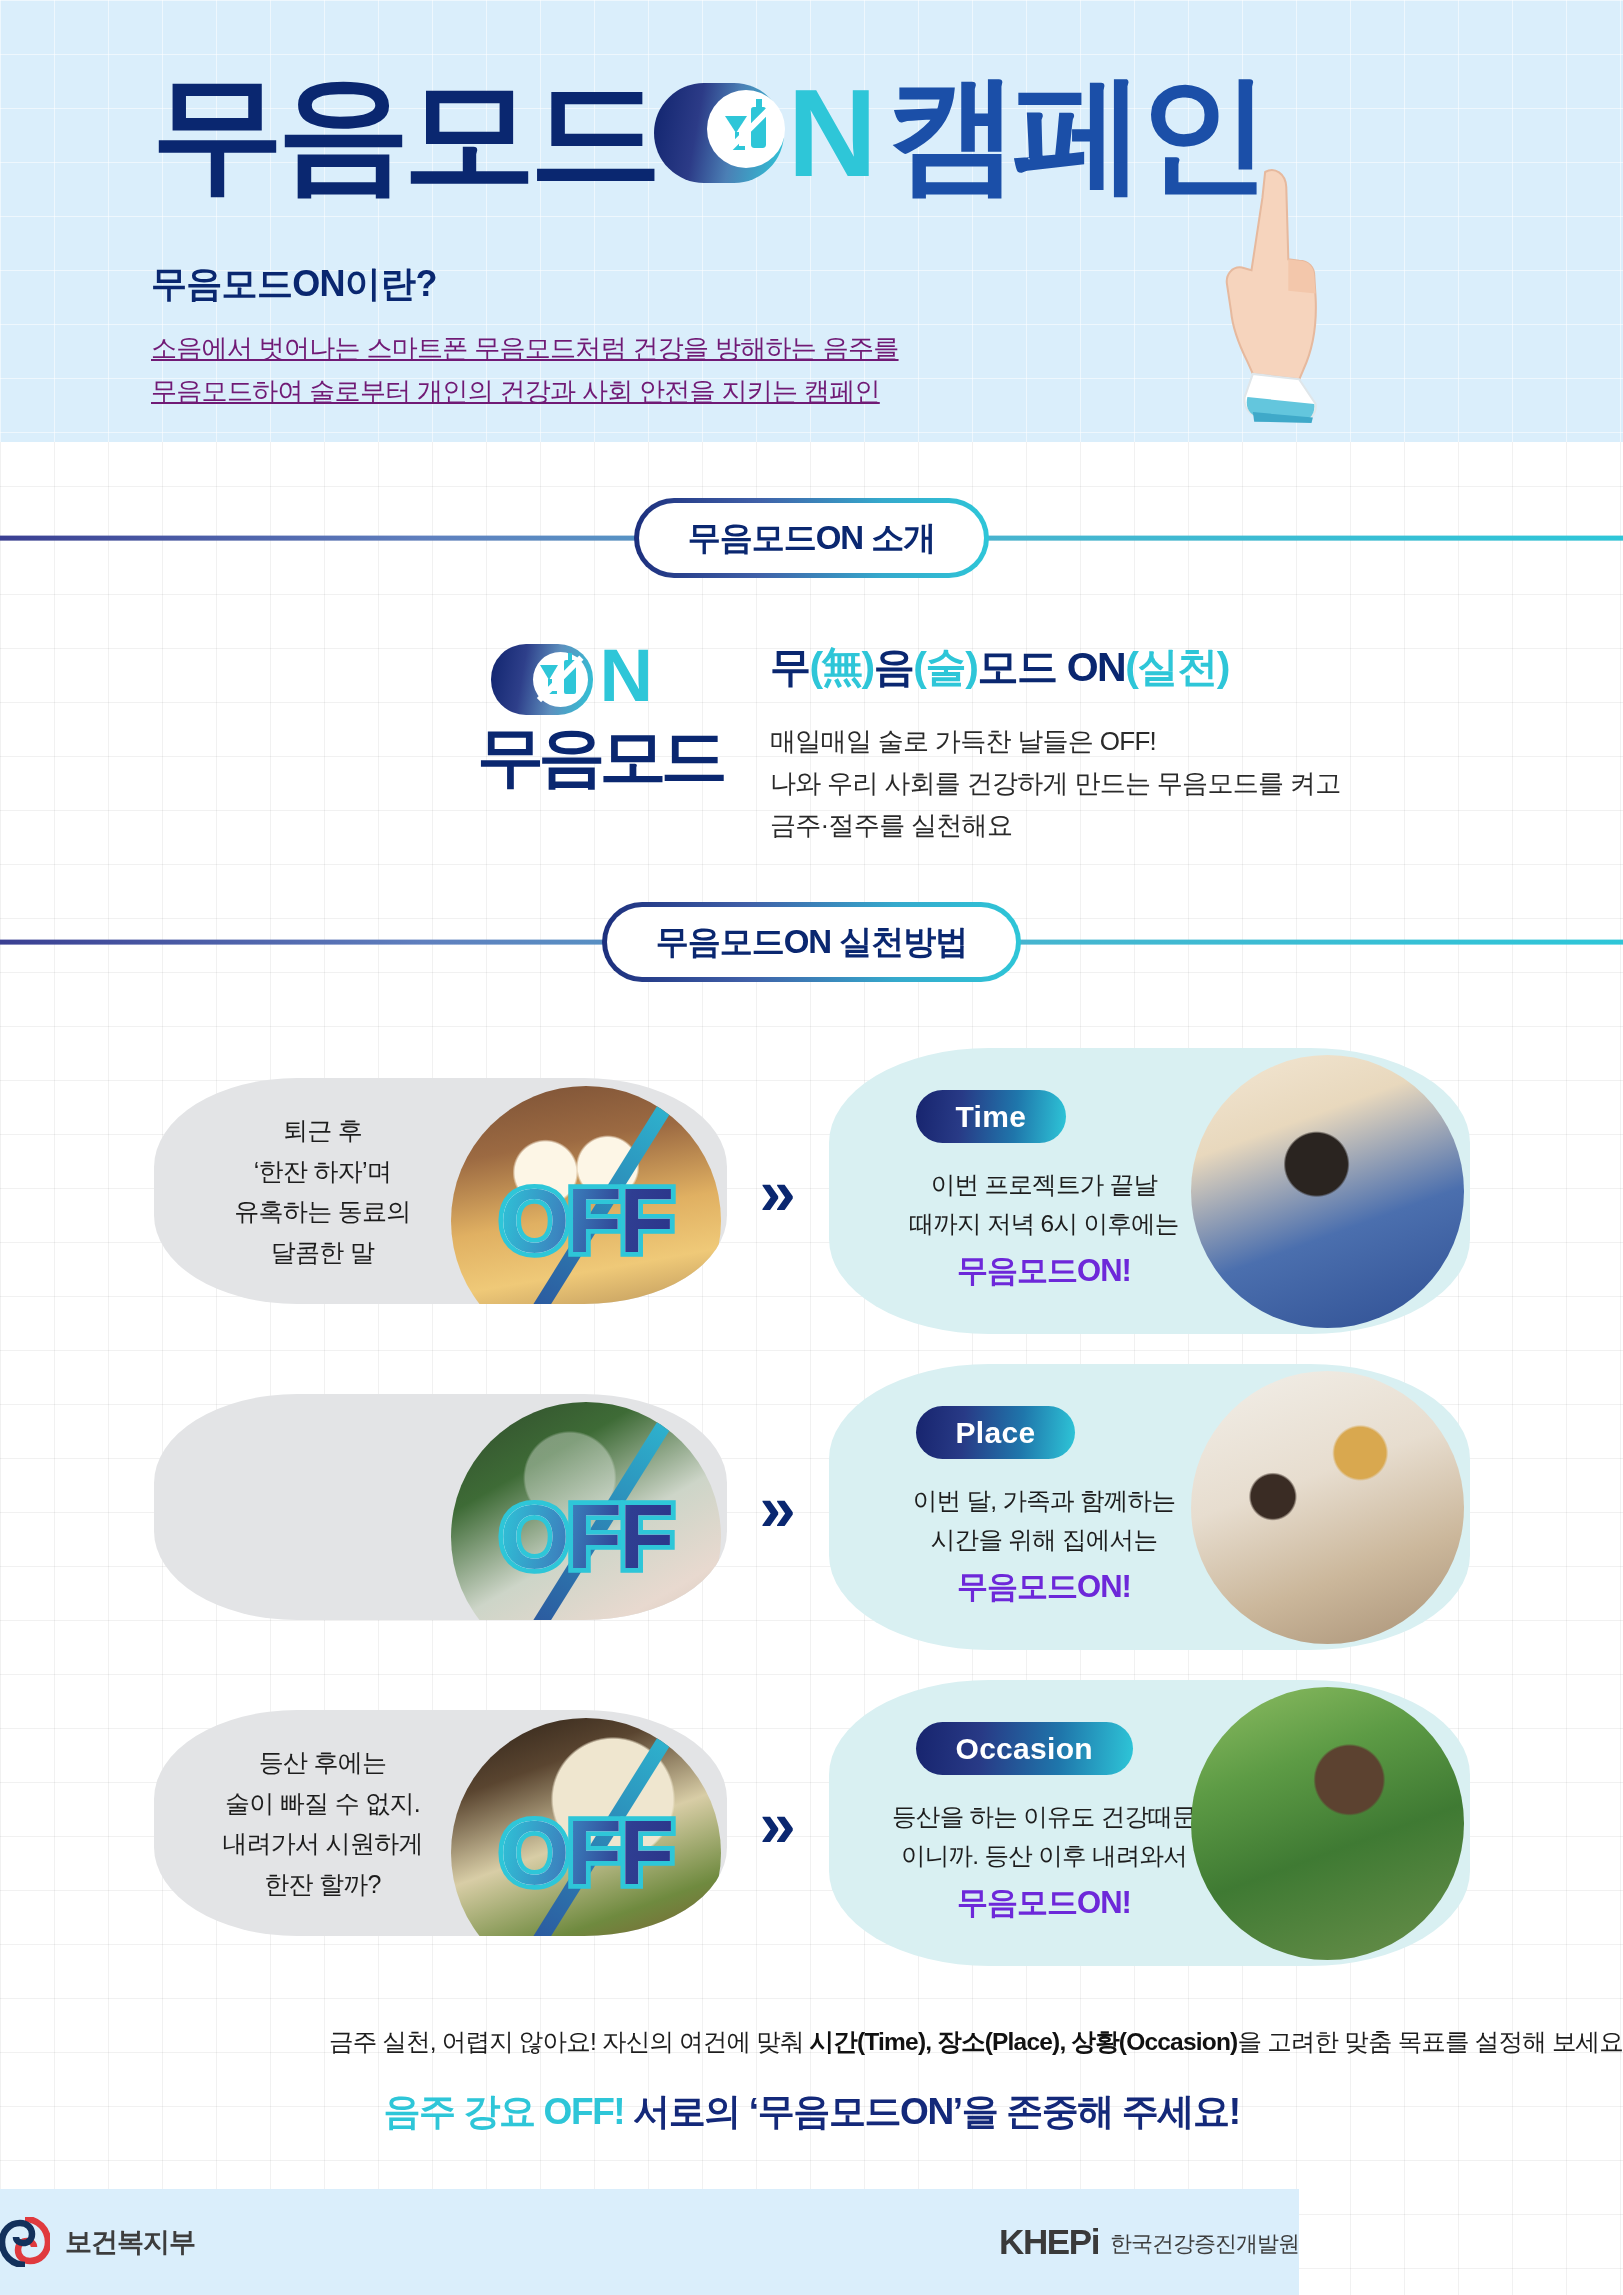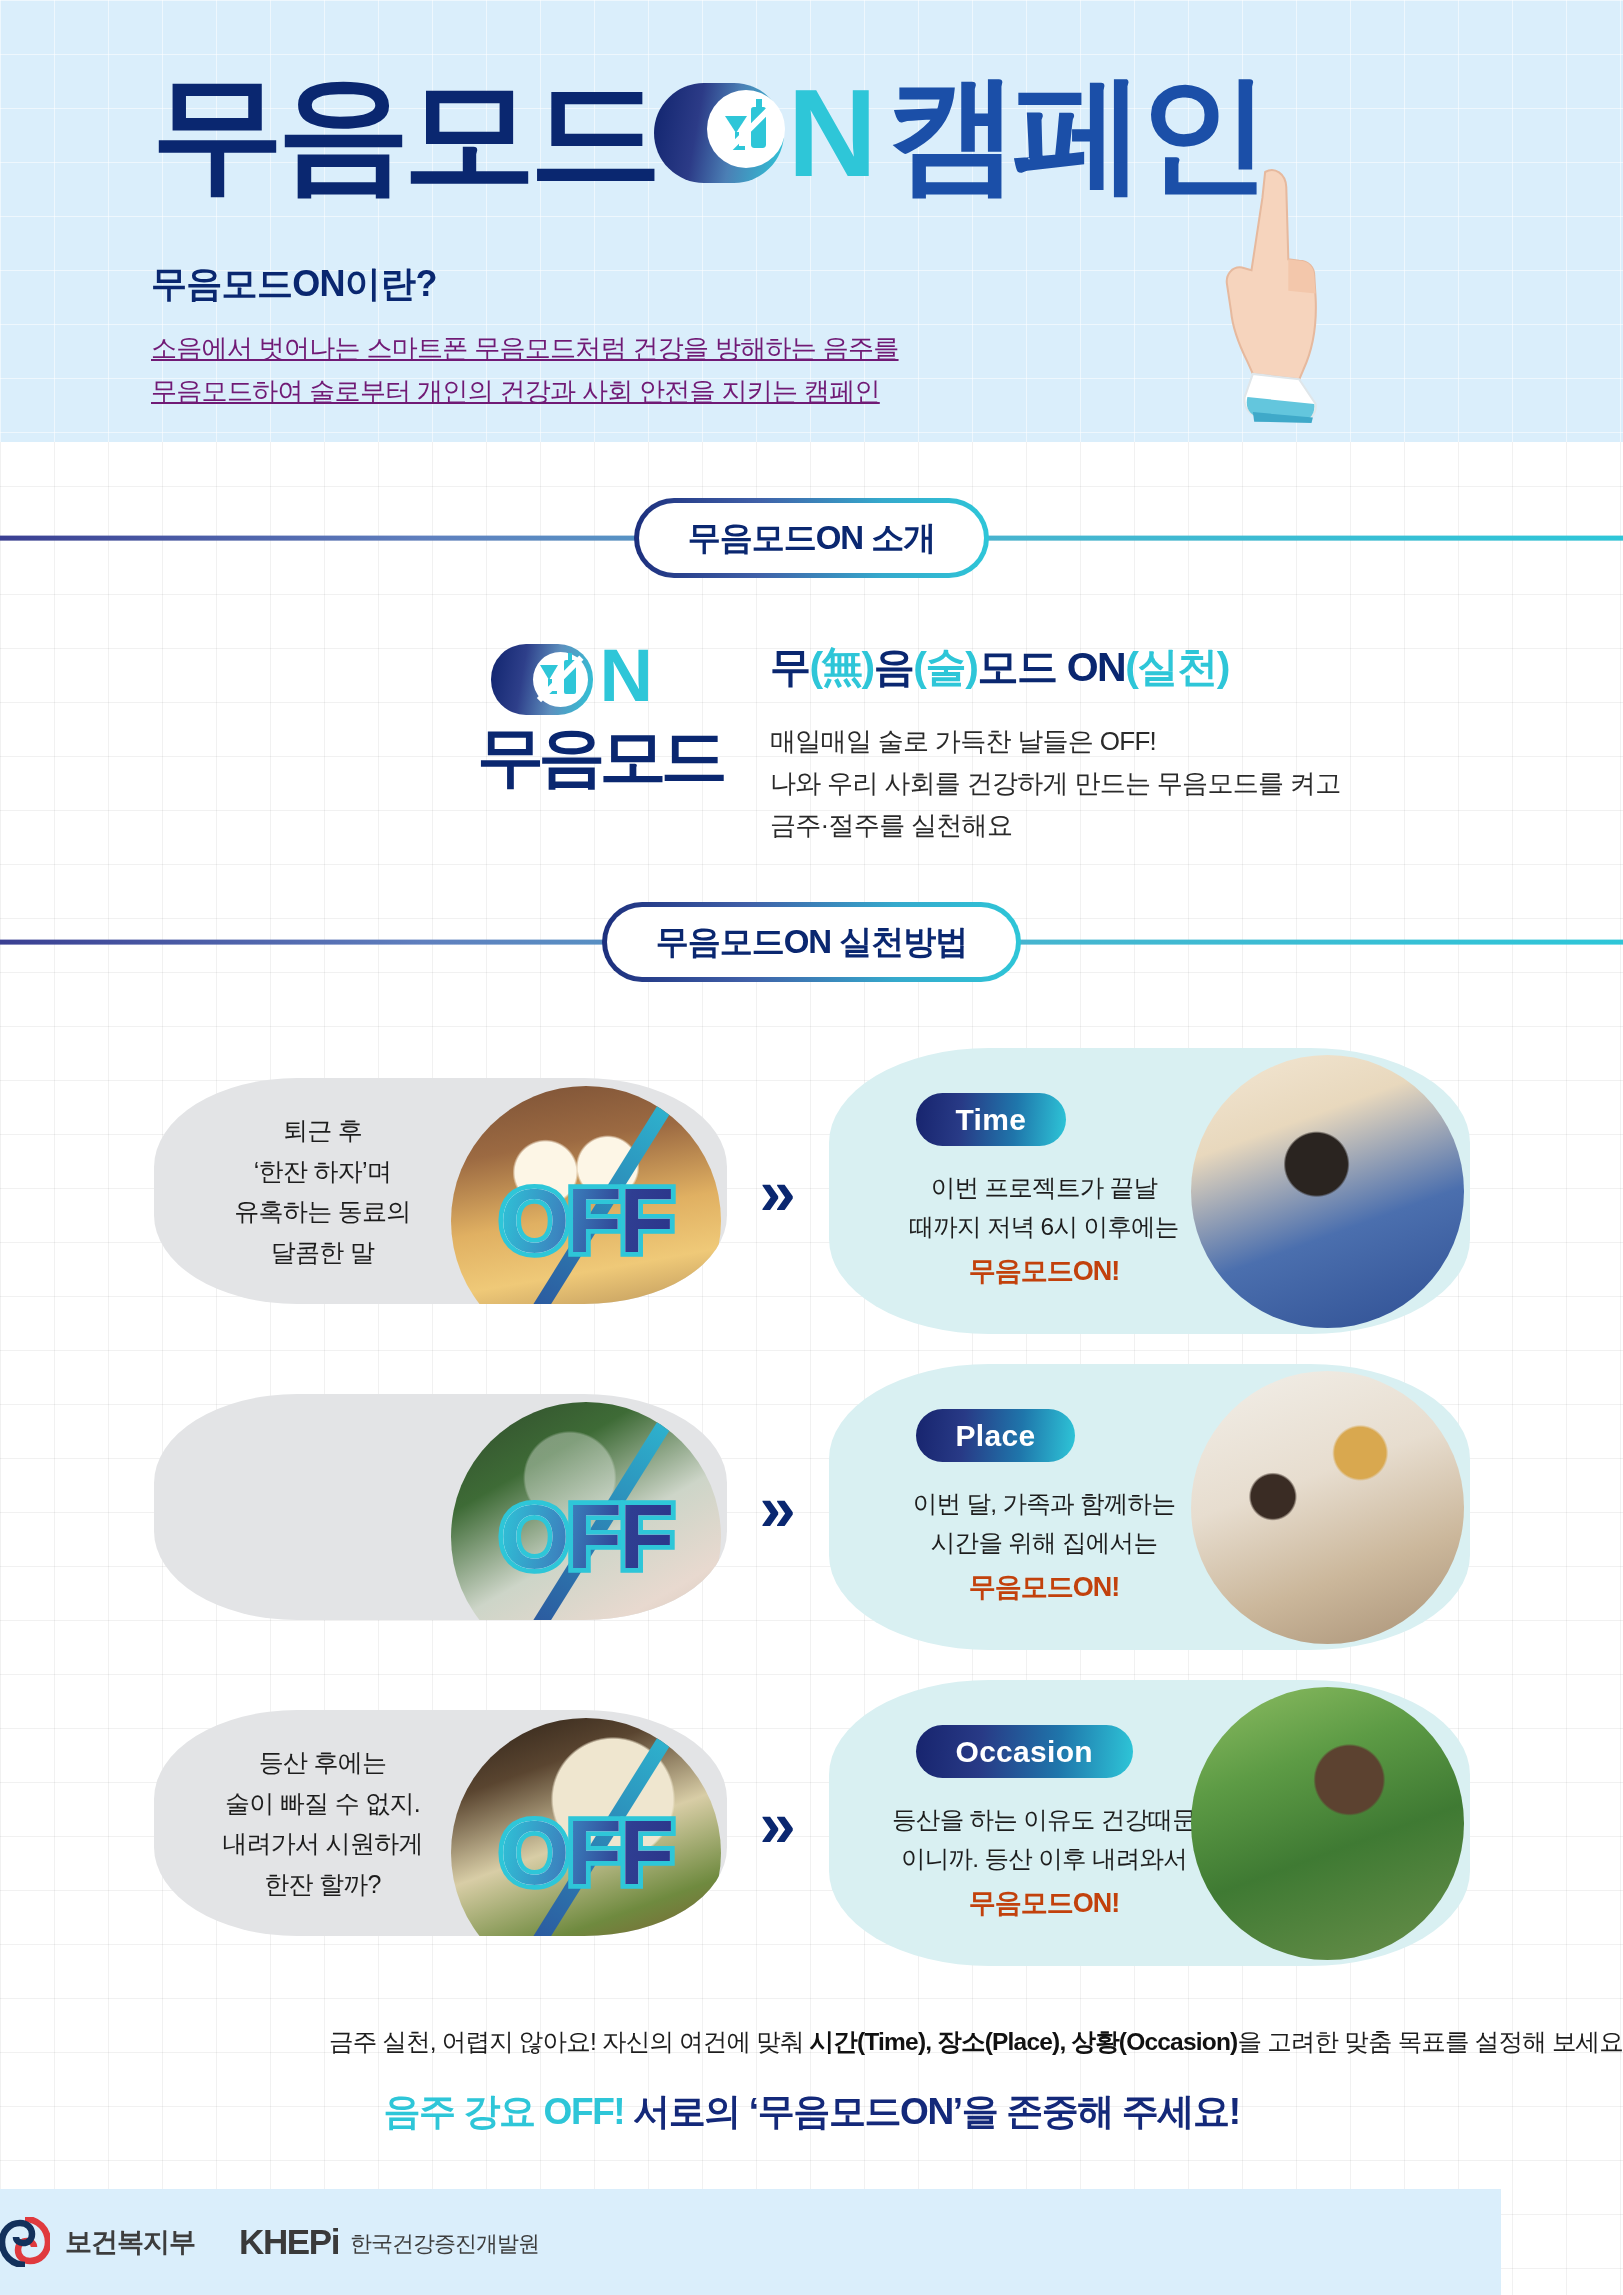--- a/index.html
+++ b/index.html
@@ -201,21 +201,21 @@
   }
   .on-left{ width:382px; padding-left:49px; }
   .cat-pill{
     display:inline-block; padding:9.5px 40px; border-radius:30px;
     background:linear-gradient(95deg,#17246e 0%,#283a86 30%,#1f76ab 66%,#2ec6d8 100%);
     color:#fff; font-size:30px; font-weight:900; letter-spacing:0.3px;
     margin:0 0 23px 38px;
   }
   .on-lines{ text-align:center; }
   .on-line{ font-size:24.5px; color:#1d1d1d; line-height:1.58; letter-spacing:-0.7px;}
-  .on-strong{ font-size:27px; font-weight:900; color:#c2410c; letter-spacing:-1px; margin-top:6.8px;}
+  .on-strong{ font-size:31px; font-weight:900; color:#6d28d9; letter-spacing:-1px; margin-top:6.8px;}
   .on-oval{
     position:absolute; right:5.5px; top:6.8px;
     width:273px; height:273px; border-radius:50%; overflow:hidden;
   }
 
   
   .ph{ position:absolute; inset:0; }
   .ph-beer{background:
       radial-gradient(circle at 35% 32%, #fdf6e6 0 12%, transparent 13%),
       radial-gradient(circle at 58% 30%, #fdf6e6 0 12%, transparent 13%),
@@ -244,23 +244,23 @@
   }
   .foot-note b{ font-weight:900; color:#111; }
   .foot-slogan{
     text-align:center; margin-top:29px;
     font-size:37px; font-weight:900; letter-spacing:-1.4px; color:#14297a;
   }
   .foot-slogan .cy{ color:#2ec6d8; }
 
   
   .logobar{
-    position:absolute; left:0; bottom:0; width:1501px; height:106px;
+    position:absolute; left:0; bottom:0; width:1299px; height:106px;
     background:#daeefb; z-index:3;
-    display:flex; align-items:center; justify-content:flex-start; gap:44px;
+    display:flex; align-items:center; justify-content:space-between; gap:44px;
   }
   .gov{ display:flex; align-items:center; gap:15px;}
   .taegeuk{ width:50px; height:50px; position:relative;}
   .gov-name{ font-size:27px; font-weight:700; color:#3d3d3d; letter-spacing:-1px;}
   .khepi{ display:flex; align-items:flex-end; gap:11px;}
   .khepi-mark{ font-size:35px; font-weight:900; color:#3a3a3a; letter-spacing:-1.4px; position:relative;}
   .khepi-name{ font-size:22px; color:#3d3d3d; letter-spacing:-1px; padding-bottom:3.4px;}
 </style>
 </head>
 <body>

